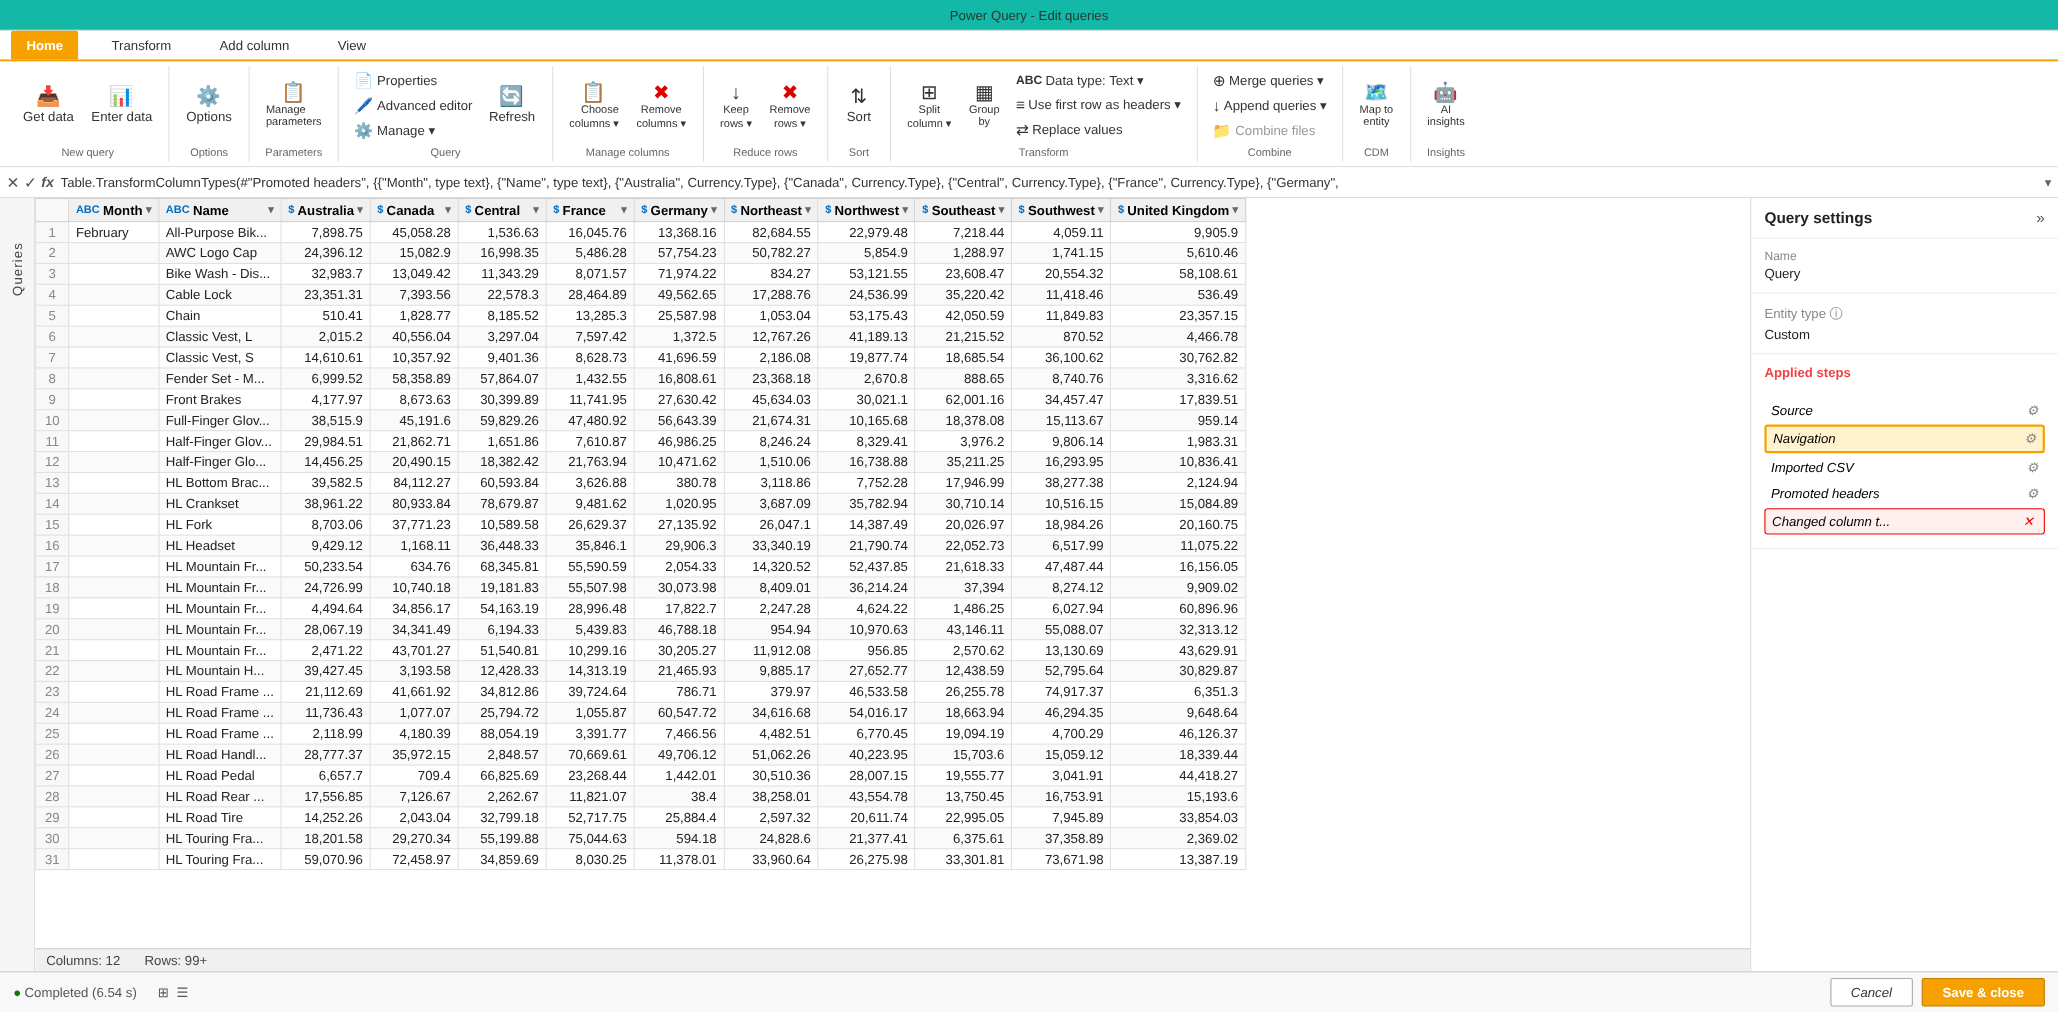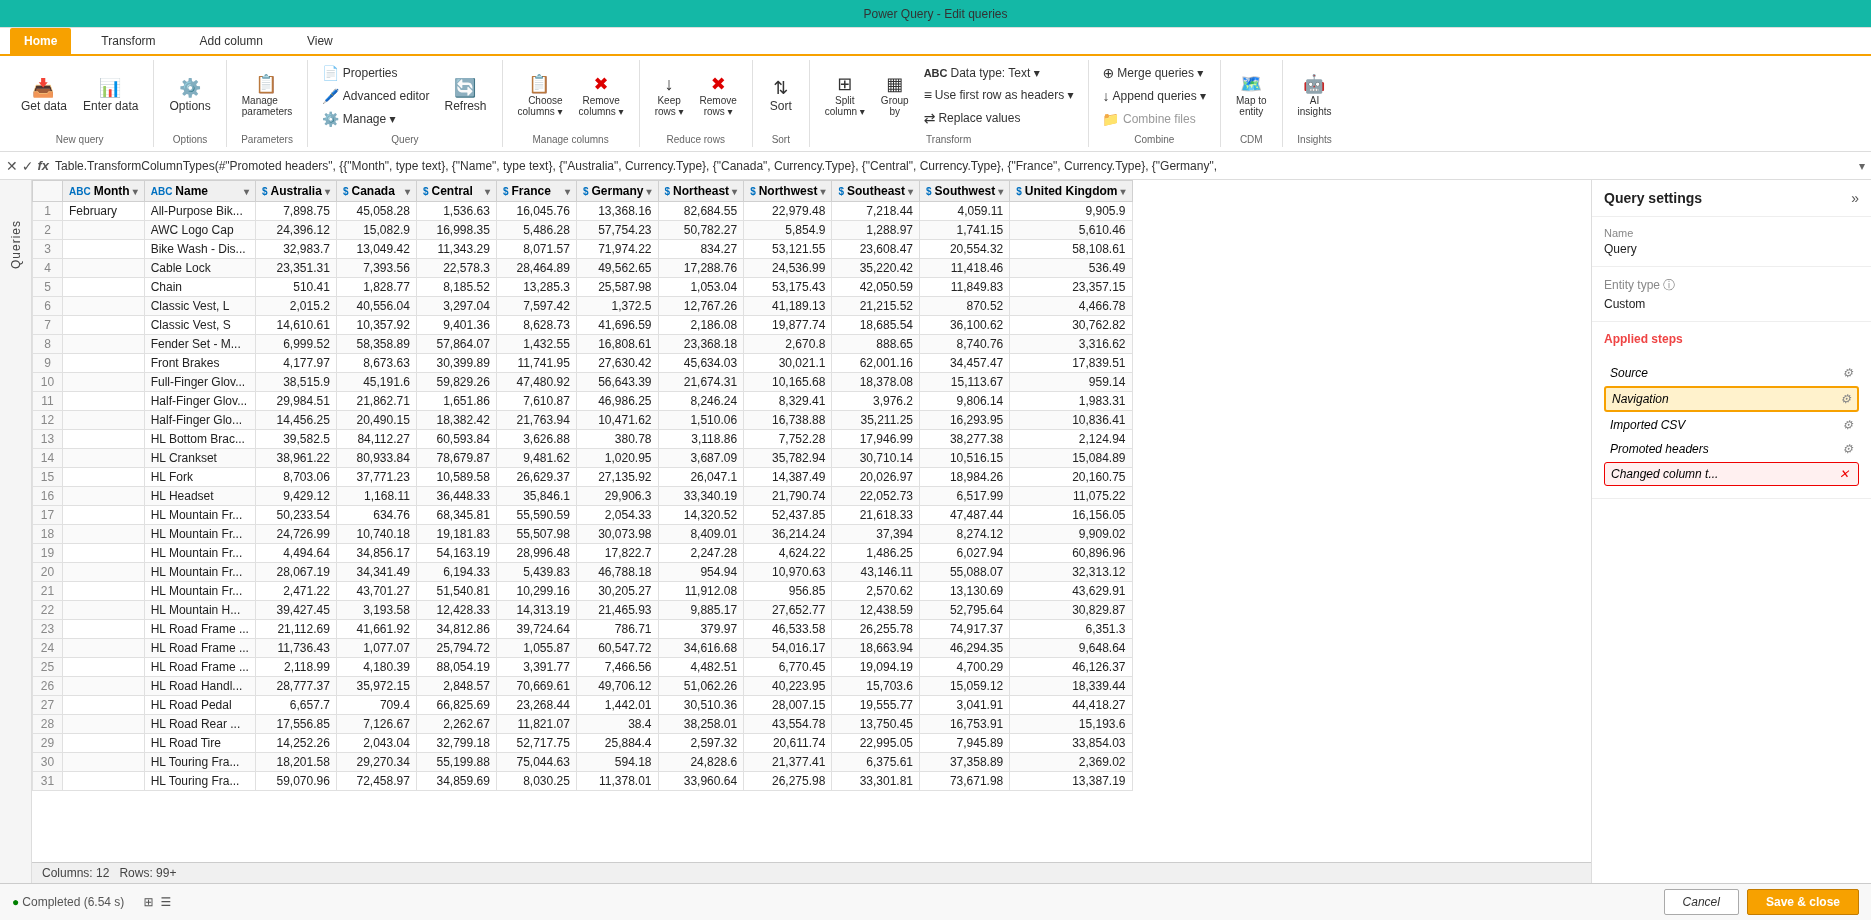--- a/index.html
+++ b/index.html
@@ -213,21 +213,21 @@
 
     
     .status-bar {
       background: #f0f0f0;
       border-top: 1px solid #ccc;
       padding: 3px 10px;
       font-size: 11px;
       color: #444;
       display: flex;
       align-items: center;
-      gap: 10px;
+      gap: 22px;
       flex-shrink: 0;
     }
 
     
     .settings-panel {
       width: 280px;
       background: #fff;
       border-left: 1px solid #ddd;
       display: flex;
       flex-direction: column;

